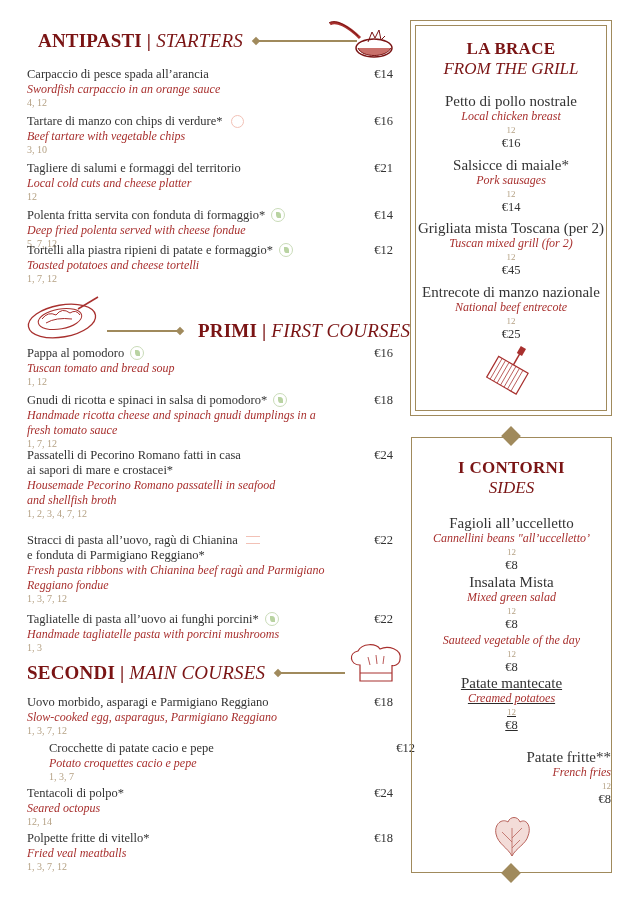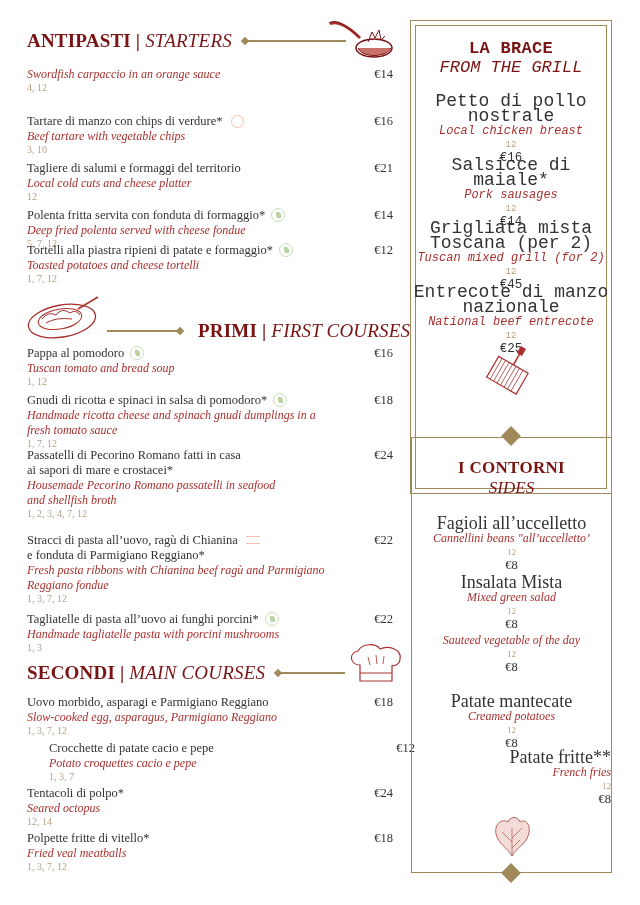--- a/index.html
+++ b/index.html
@@ -26,45 +26,46 @@
 
   .illus { position: absolute; }
 
   .box { position: absolute; border: 1.5px solid #a08a5c; }
   .box-inner { position: absolute; border: 1px solid #a08a5c; }
   .diamond { position: absolute; width: 14px; height: 14px; background: #a08a5c; transform: rotate(45deg); }
   .rtitle { position: absolute; left: 0; right: 0; text-align: center; color: #7a1414; }
   .rtitle .t1 { font-size: 17px; font-weight: bold; letter-spacing: 0.3px; }
   .rtitle .t2 { font-size: 17px; font-style: italic; }
   .ritem { position: absolute; left: 0; right: 0; text-align: center; }
-  .ritem .name { font-size: 18px; color: #333; line-height: 15px; }
+  .ritem .name { font-size: 15px; color: #333; line-height: 15px; }
   .ritem .en { font-size: 12px; font-style: italic; color: #a8302e; line-height: 15px; }
   .ritem .al { font-size: 9px; color: #b5a184; line-height: 12px; }
   .ritem .price { font-size: 12.5px; color: #333; line-height: 15px; }
 </style>
 </head>
 <body>
 
 <div>
 
-  <div class="section-head" style="left:27px; top:30px;font-family:Liberation Serif, serif;">
+  <div class="section-head" style="left:38px; top:30px;font-family:Liberation Serif, serif;">
     <span class="sec-title">
       <span>ANTIPASTI</span><span class="sep"> | </span><span class="it">STARTERS</span>
     </span>
     <div class="arrow-line arrow-left" style="width:102px; margin-left:12px;"></div>
   </div>
   <svg class="illus" style="left:326px; top:18px;" width="68" height="42" viewBox="0 0 68 42">
     <path d="M4 6 C10 2, 22 8, 34 20" stroke="#a8302e" stroke-width="3" fill="none"></path>
     <path d="M3 5 C8 1, 20 6, 32 18" stroke="#7a1414" stroke-width="1" fill="none"></path>
     <ellipse cx="48" cy="30" rx="18" ry="9" fill="none" stroke="#7a1414" stroke-width="1.5"></ellipse>
     <path d="M32 30 C36 40, 60 40, 65 30" fill="#c9706a" stroke="#7a1414" stroke-width="1"></path>
     <path d="M42 24 l4 -10 l3 6 l4 -8 l2 10 l4 -4" stroke="#7a1414" fill="none" stroke-width="1"></path>
   </svg>
 
   <div class="item" style="top:67px;">
+    <div class="name">Carpaccio di pesce spada all’arancia</div>
     <div class="en">Swordfish carpaccio in an orange sauce</div>
     <div class="al">4, 12</div>
     <div class="price">€14</div>
   </div>
   <div class="item" style="top:114px;">
     <div class="name"><span>Tartare di manzo con chips di verdure*</span><span class="spicy"></span></div>
     <div class="en">Beef tartare with vegetable chips</div>
     <div class="al">3, 10</div>
     <div class="price">€16</div>
   </div>
@@ -168,21 +169,21 @@
     <div class="price">€24</div>
   </div>
   <div class="item" style="top:831px;">
     <div class="name">Polpette fritte di vitello*</div>
     <div class="en">Fried veal meatballs</div>
     <div class="al">1, 3, 7, 12</div>
     <div class="price">€18</div>
   </div>
 </div>
 
-<div class="box" style="left:410px; top:20px; width:202px; height:474px; border-width:1.5px;font-family:Liberation Mono, monospace;">
+<div class="box" style="left:410px; top:20px; width:202px; height:396px; border-width:1.5px;">
   <div class="box-inner" style="left:4px; top:4px; right:4px; bottom:4px;"></div>
 
   <div class="rtitle" style="top:18px;">
     <div class="t1">LA BRACE</div>
     <div class="t2">FROM THE GRILL</div>
   </div>
 
   <div class="ritem" style="top:73px;">
     <div class="name">Petto di pollo nostrale</div>
     <div class="en">Local chicken breast</div>
@@ -235,21 +236,21 @@
     <div class="name">Insalata Mista</div>
     <div class="en">Mixed green salad</div>
     <div class="al">12</div>
     <div class="price">€8</div>
   </div>
   <div class="ritem" style="top:195px;">
     <div class="en">Sauteed vegetable of the day</div>
     <div class="al">12</div>
     <div class="price">€8</div>
   </div>
-  <div class="ritem" style="top:256px;">
+  <div class="ritem" style="top:238px;text-decoration:underline;">
     <div class="name">Patate mantecate</div>
     <div class="en">Creamed potatoes</div>
     <div class="al">12</div>
     <div class="price">€8</div>
   </div>
   <div class="ritem" style="top:312px;text-align:right;">
     <div class="name">Patate fritte**</div>
     <div class="en">French fries</div>
     <div class="al">12</div>
     <div class="price">€8</div>

